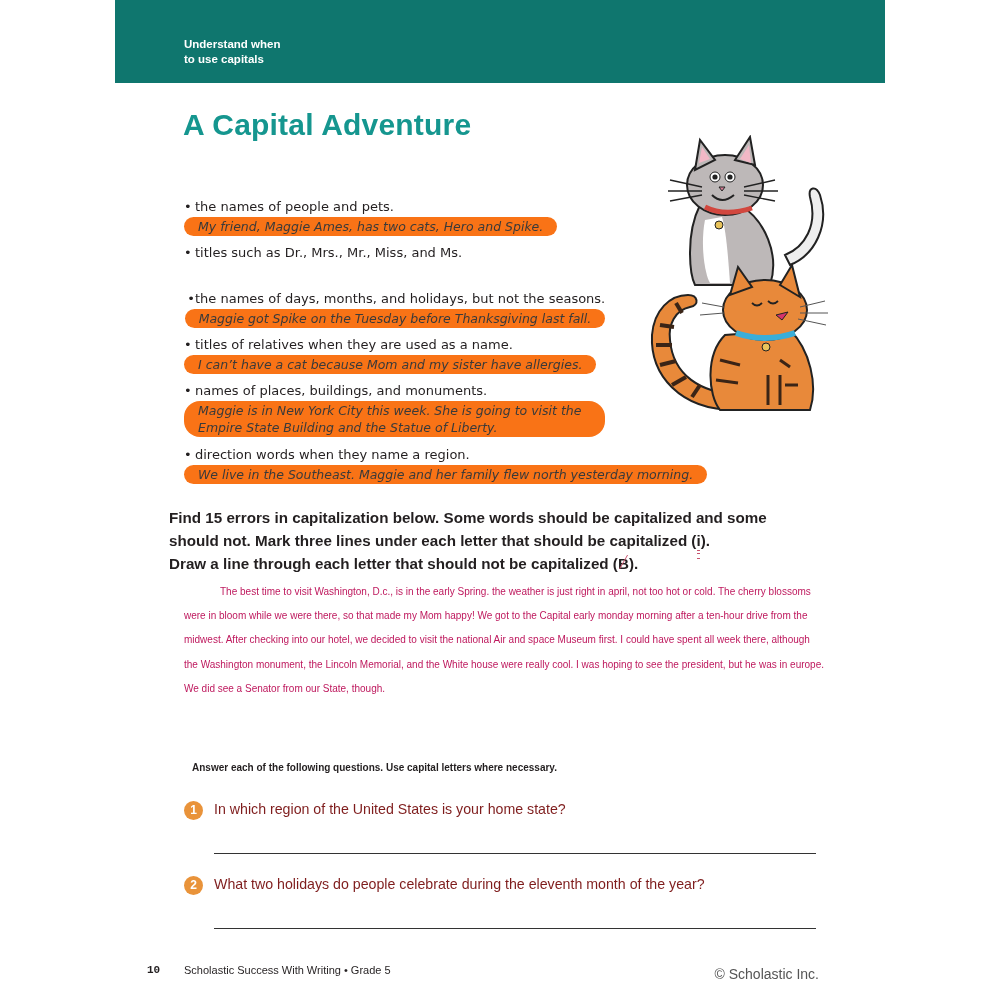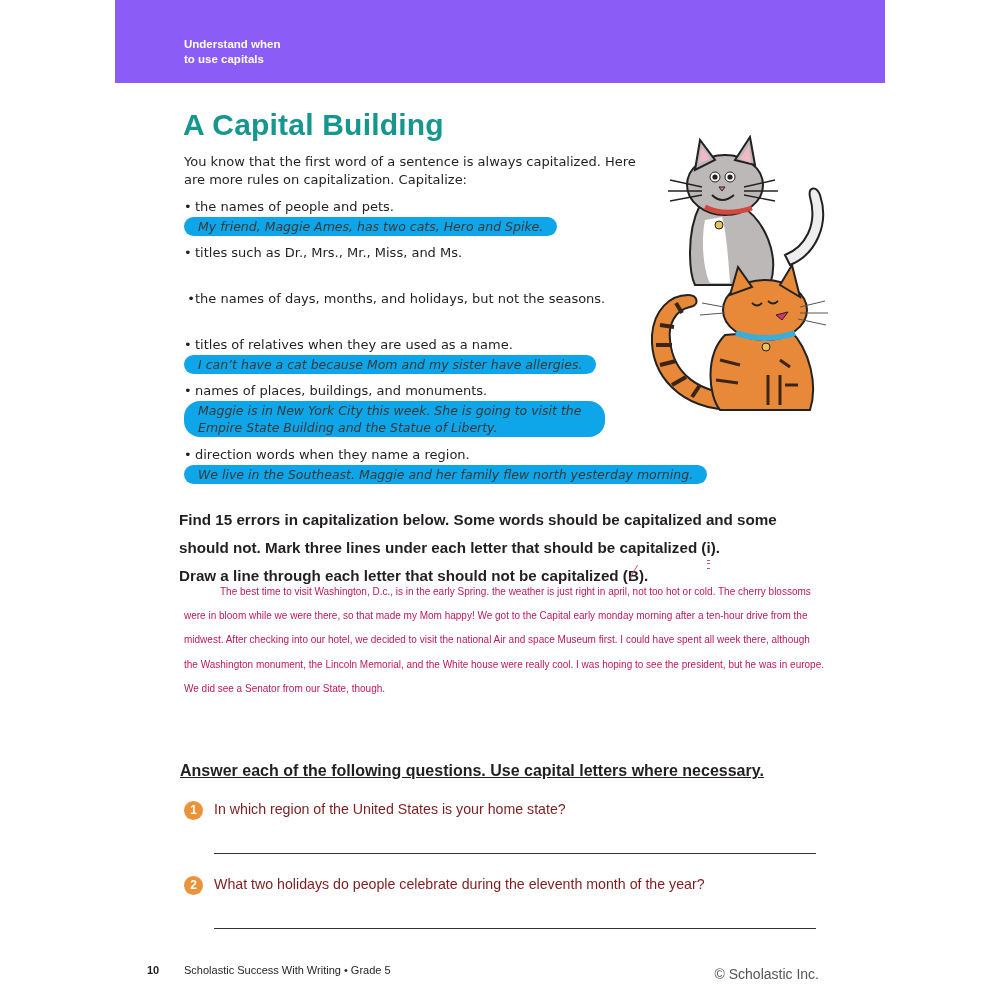--- a/index.html
+++ b/index.html
@@ -1,93 +1,93 @@
 <!DOCTYPE html>
 <html><head>
   <meta charset="utf-8">
   <style>
     html, body { margin: 0; padding: 0; background: #ffffff; }
     body { width: 1000px; height: 1000px; position: relative; overflow: hidden;
            font-family: "DejaVu Sans", sans-serif; color: #231f20; }
     .page { position: absolute; left: 115px; top: 0; width: 770px; height: 1000px; background: #fff; }
-    .banner { position: absolute; left: 0; top: 0; width: 770px; height: 83px; background: #8b5cf6; }
+    .banner { position: absolute; left: 0; top: 0; width: 770px; height: 83px; background: #0f766e; }
     .banner-text { position: absolute; left: 69px; top: 37px; color: #fff; font-family: "Liberation Sans", sans-serif;
                    font-weight: bold; font-size: 11.5px; line-height: 15px; width: 160px; }
     .title { position: absolute; left: 68px; top: 108px; margin: 0; color: #15968f;
              font-family: "Liberation Sans", sans-serif; font-weight: bold; font-size: 30px; letter-spacing: 0.2px; }
     .intro { position: absolute; left: 69px; top: 153px; width: 460px; font-size: 13px; line-height: 18px; color: #231f20; }
     .rules { position: absolute; left: 69px; top: 198px; width: 600px; }
     .rule { position: relative; }
     .rule-label { font-size: 13px; line-height: 17px; padding-left: 0; }
     .rule-label .bullet { display: inline-block; width: 11px; }
-    .example { display: inline-block; background: #0ea5e9; border-radius: 12px; padding: 1px 14px 1px 14px;
+    .example { display: inline-block; background: #f97316; border-radius: 12px; padding: 1px 14px 1px 14px;
                font-style: italic; font-size: 12.5px; line-height: 17px; color: #3a3a3a; margin-top: 2px; }
     .rule-1 { position: absolute; top: 0; }
     .rule-2 { position: absolute; top: 46px; }
     .rule-3 { position: absolute; top: 92px; text-align: right; }
     .rule-4 { position: absolute; top: 138px; }
     .rule-5 { position: absolute; top: 184px; }
     .rule-6 { position: absolute; top: 248px; }
     .rule-5 .example { width: 393px; border-radius: 16px; }
     .cats { position: absolute; left: 525px; top: 135px; width: 200px; height: 285px; }
-    .instructions { position: absolute; left: 64px; top: 506px; width: 640px; font-family: "Liberation Sans", sans-serif;
-                    font-weight: bold; font-size: 15.2px; line-height: 28px; color: #231f20; }
+    .instructions { position: absolute; left: 54px; top: 506px; width: 640px; font-family: "Liberation Sans", sans-serif;
+                    font-weight: bold; font-size: 15.2px; line-height: 23px; color: #231f20; }
     .mark-i { display: inline-block; position: relative; }
     .mark-i .lines { position: absolute; left: 1px; right: 1px; bottom: -7px; height: 7px;
                      border-top: 1.3px solid #c7546e; border-bottom: 1.3px solid #c7546e; }
     .mark-i .lines::after { content: ""; position: absolute; left: 0; right: 0; top: 2px; border-top: 1.3px solid #c7546e; }
     .mark-b { display: inline-block; position: relative; }
     .mark-b .slash { position: absolute; left: 1px; top: 3px; width: 10px; height: 14px;
                      border-left: 1.5px solid #c7546e; transform: skewX(-30deg); transform-origin: bottom left; }
     .passage { position: absolute; left: 69px; top: 580px; width: 640px; font-family: "Liberation Sans", sans-serif;
                font-size: 10px; line-height: 24.2px; color: #be185d; text-indent: 36px; margin: 0; }
-    .questions-heading { position: absolute; left: 65px; top: 762px; font-family: "Liberation Sans", sans-serif;
-                         font-weight: bold; font-size: 16px; color: #231f20; margin: 0; text-decoration: underline; }
+    .questions-heading { position: absolute; left: 77px; top: 762px; font-family: "Liberation Sans", sans-serif;
+                         font-weight: bold; font-size: 10px; color: #231f20; margin: 0; }
     .q { position: absolute; left: 69px; width: 632px; }
     .q-1 { top: 800px; }
     .q-2 { top: 875px; }
     .q-num { position: absolute; left: 0; top: 1px; width: 19px; height: 19px; border-radius: 50%; background: #e9933a;
              color: #fff; font-family: "Liberation Sans", sans-serif; font-weight: bold; font-size: 12px;
              text-align: center; line-height: 19px; }
     .q-text { position: absolute; left: 30px; top: 1px; font-family: "Liberation Sans", sans-serif; font-size: 14.2px;
               color: #7f1d1d; white-space: nowrap; }
     .answer-line { position: absolute; left: 30px; top: 53px; width: 602px; height: 0; border-top: 1px solid #333; }
-    .footer-page { position: absolute; left: 32px; top: 964px; font-family: Liberation Sans, sans-serif; font-weight: bold;
+    .footer-page { position: absolute; left: 32px; top: 964px; font-family: Liberation Mono, monospace; font-weight: bold;
                    font-size: 11px; color: #231f20; }
     .footer-book { position: absolute; left: 69px; top: 964px; font-family: "Liberation Sans", sans-serif; font-size: 11px;
                    color: #231f20; }
     .footer-copy { position: absolute; right: 66px; top: 966px; font-family: "Liberation Sans", sans-serif; font-size: 14px;
                    color: #555; }
   </style>
 </head>
 <body>
 
 <div class="page">
 
   <div class="banner">
     <div class="banner-text">
       <div>Understand when</div>
       <div>to use capitals</div>
     </div>
   </div>
 
-  <h1 class="title">A Capital Building</h1>
+  <h1 class="title">A Capital Adventure</h1>
 
-  <div class="intro">You know that the first word of a sentence is always capitalized. Here are more rules on capitalization. Capitalize:</div>
 
   <div class="rules">
     <div class="rule rule-1">
       <div class="rule-label"><span class="bullet">•</span><span>the names of people and pets.</span></div>
       <div class="example">My friend, Maggie Ames, has two cats, Hero and Spike.</div>
     </div>
     <div class="rule rule-2">
       <div class="rule-label"><span class="bullet">•</span><span>titles such as Dr., Mrs., Mr., Miss, and Ms.</span></div>
     </div>
     <div class="rule rule-3">
       <div class="rule-label"><span class="bullet">•</span><span>the names of days, months, and holidays, but not the seasons.</span></div>
+      <div class="example">Maggie got Spike on the Tuesday before Thanksgiving last fall.</div>
     </div>
     <div class="rule rule-4">
       <div class="rule-label"><span class="bullet">•</span><span>titles of relatives when they are used as a name.</span></div>
       <div class="example">I can’t have a cat because Mom and my sister have allergies.</div>
     </div>
     <div class="rule rule-5">
       <div class="rule-label"><span class="bullet">•</span><span>names of places, buildings, and monuments.</span></div>
       <div class="example">Maggie is in New York City this week. She is going to visit the Empire State Building and the Statue of Liberty.</div>
     </div>
     <div class="rule rule-6">

